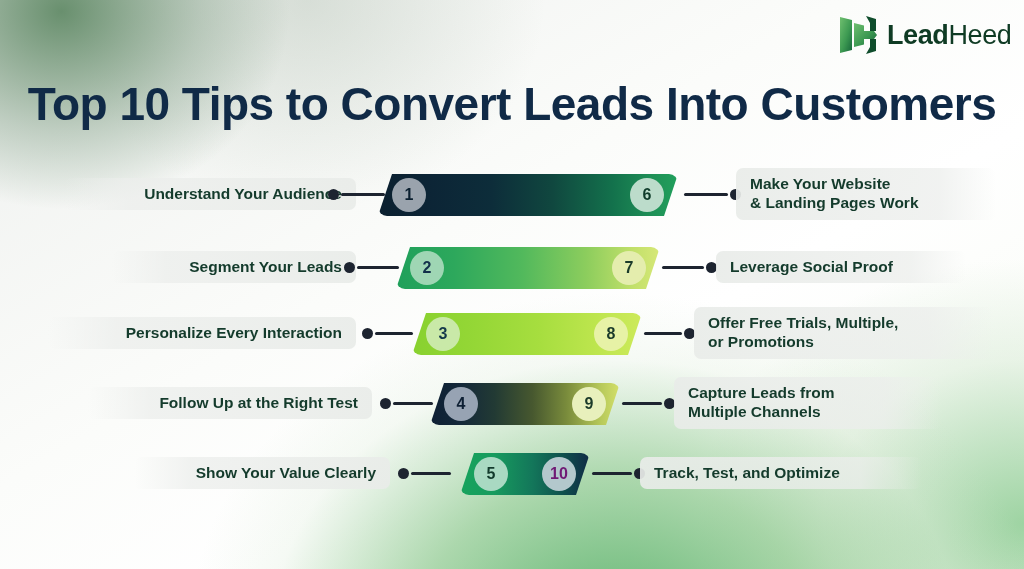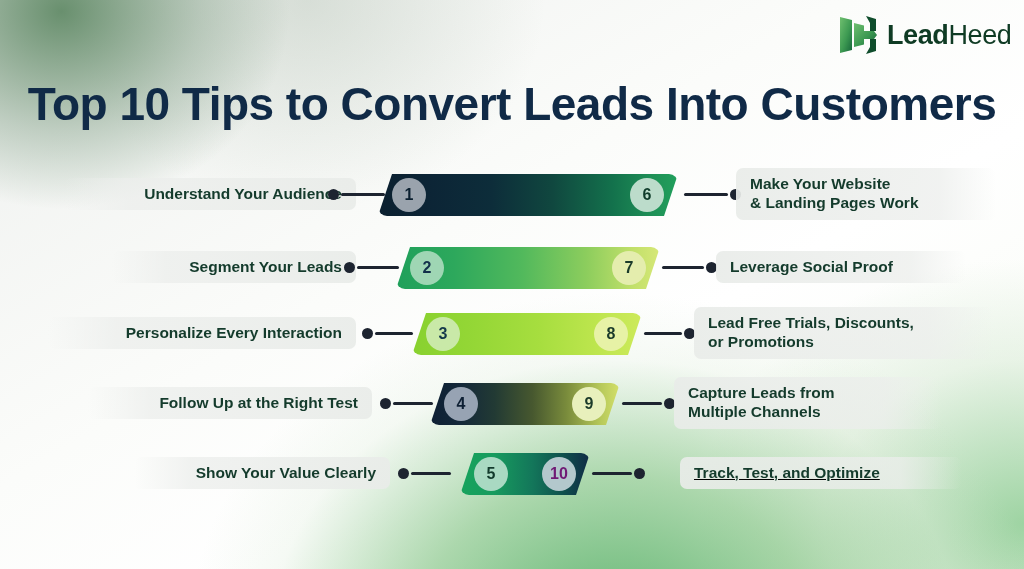--- a/index.html
+++ b/index.html
@@ -165,21 +165,21 @@
     </div>
     <div class="bar" style="left:412px;width:230px;">
       <div class="num a">3</div>
       <div class="num b">8</div>
     </div>
     <div class="conn right" style="position:absolute;left:644px;">
       <span class="line" style="width:38px;"></span>
       <span class="dot"></span>
     </div>
     <div class="side" style="left:694px;width:300px;">
-      <div class="pill r" style="width:272px;">Lead Free Trials, Discounts,
+      <div class="pill r" style="width:272px;">Offer Free Trials, Multiple,
 or Promotions</div>
     </div>
   </div>
 
   <div class="row r4" style="top:375px;">
     <div class="side" style="left:82px;width:290px;justify-content:flex-end;">
       <div class="pill l" style="width:256px;">Follow Up at the Right Test</div>
     </div>
     <div class="conn left" style="position:absolute;left:380px;">
       <span class="dot"></span>
@@ -208,18 +208,18 @@
       <span class="line" style="width:40px;"></span>
     </div>
     <div class="bar" style="left:460px;width:130px;">
       <div class="num a">5</div>
       <div class="num b">10</div>
     </div>
     <div class="conn right" style="position:absolute;left:592px;">
       <span class="line" style="width:40px;"></span>
       <span class="dot"></span>
     </div>
-    <div class="side" style="left:680px;width:282px;text-decoration:underline;">
+    <div class="side" style="left:640px;width:282px;">
       <div class="pill r" style="width:254px;">Track, Test, and Optimize</div>
     </div>
   </div>
 
 </div>
 
 </body></html>

